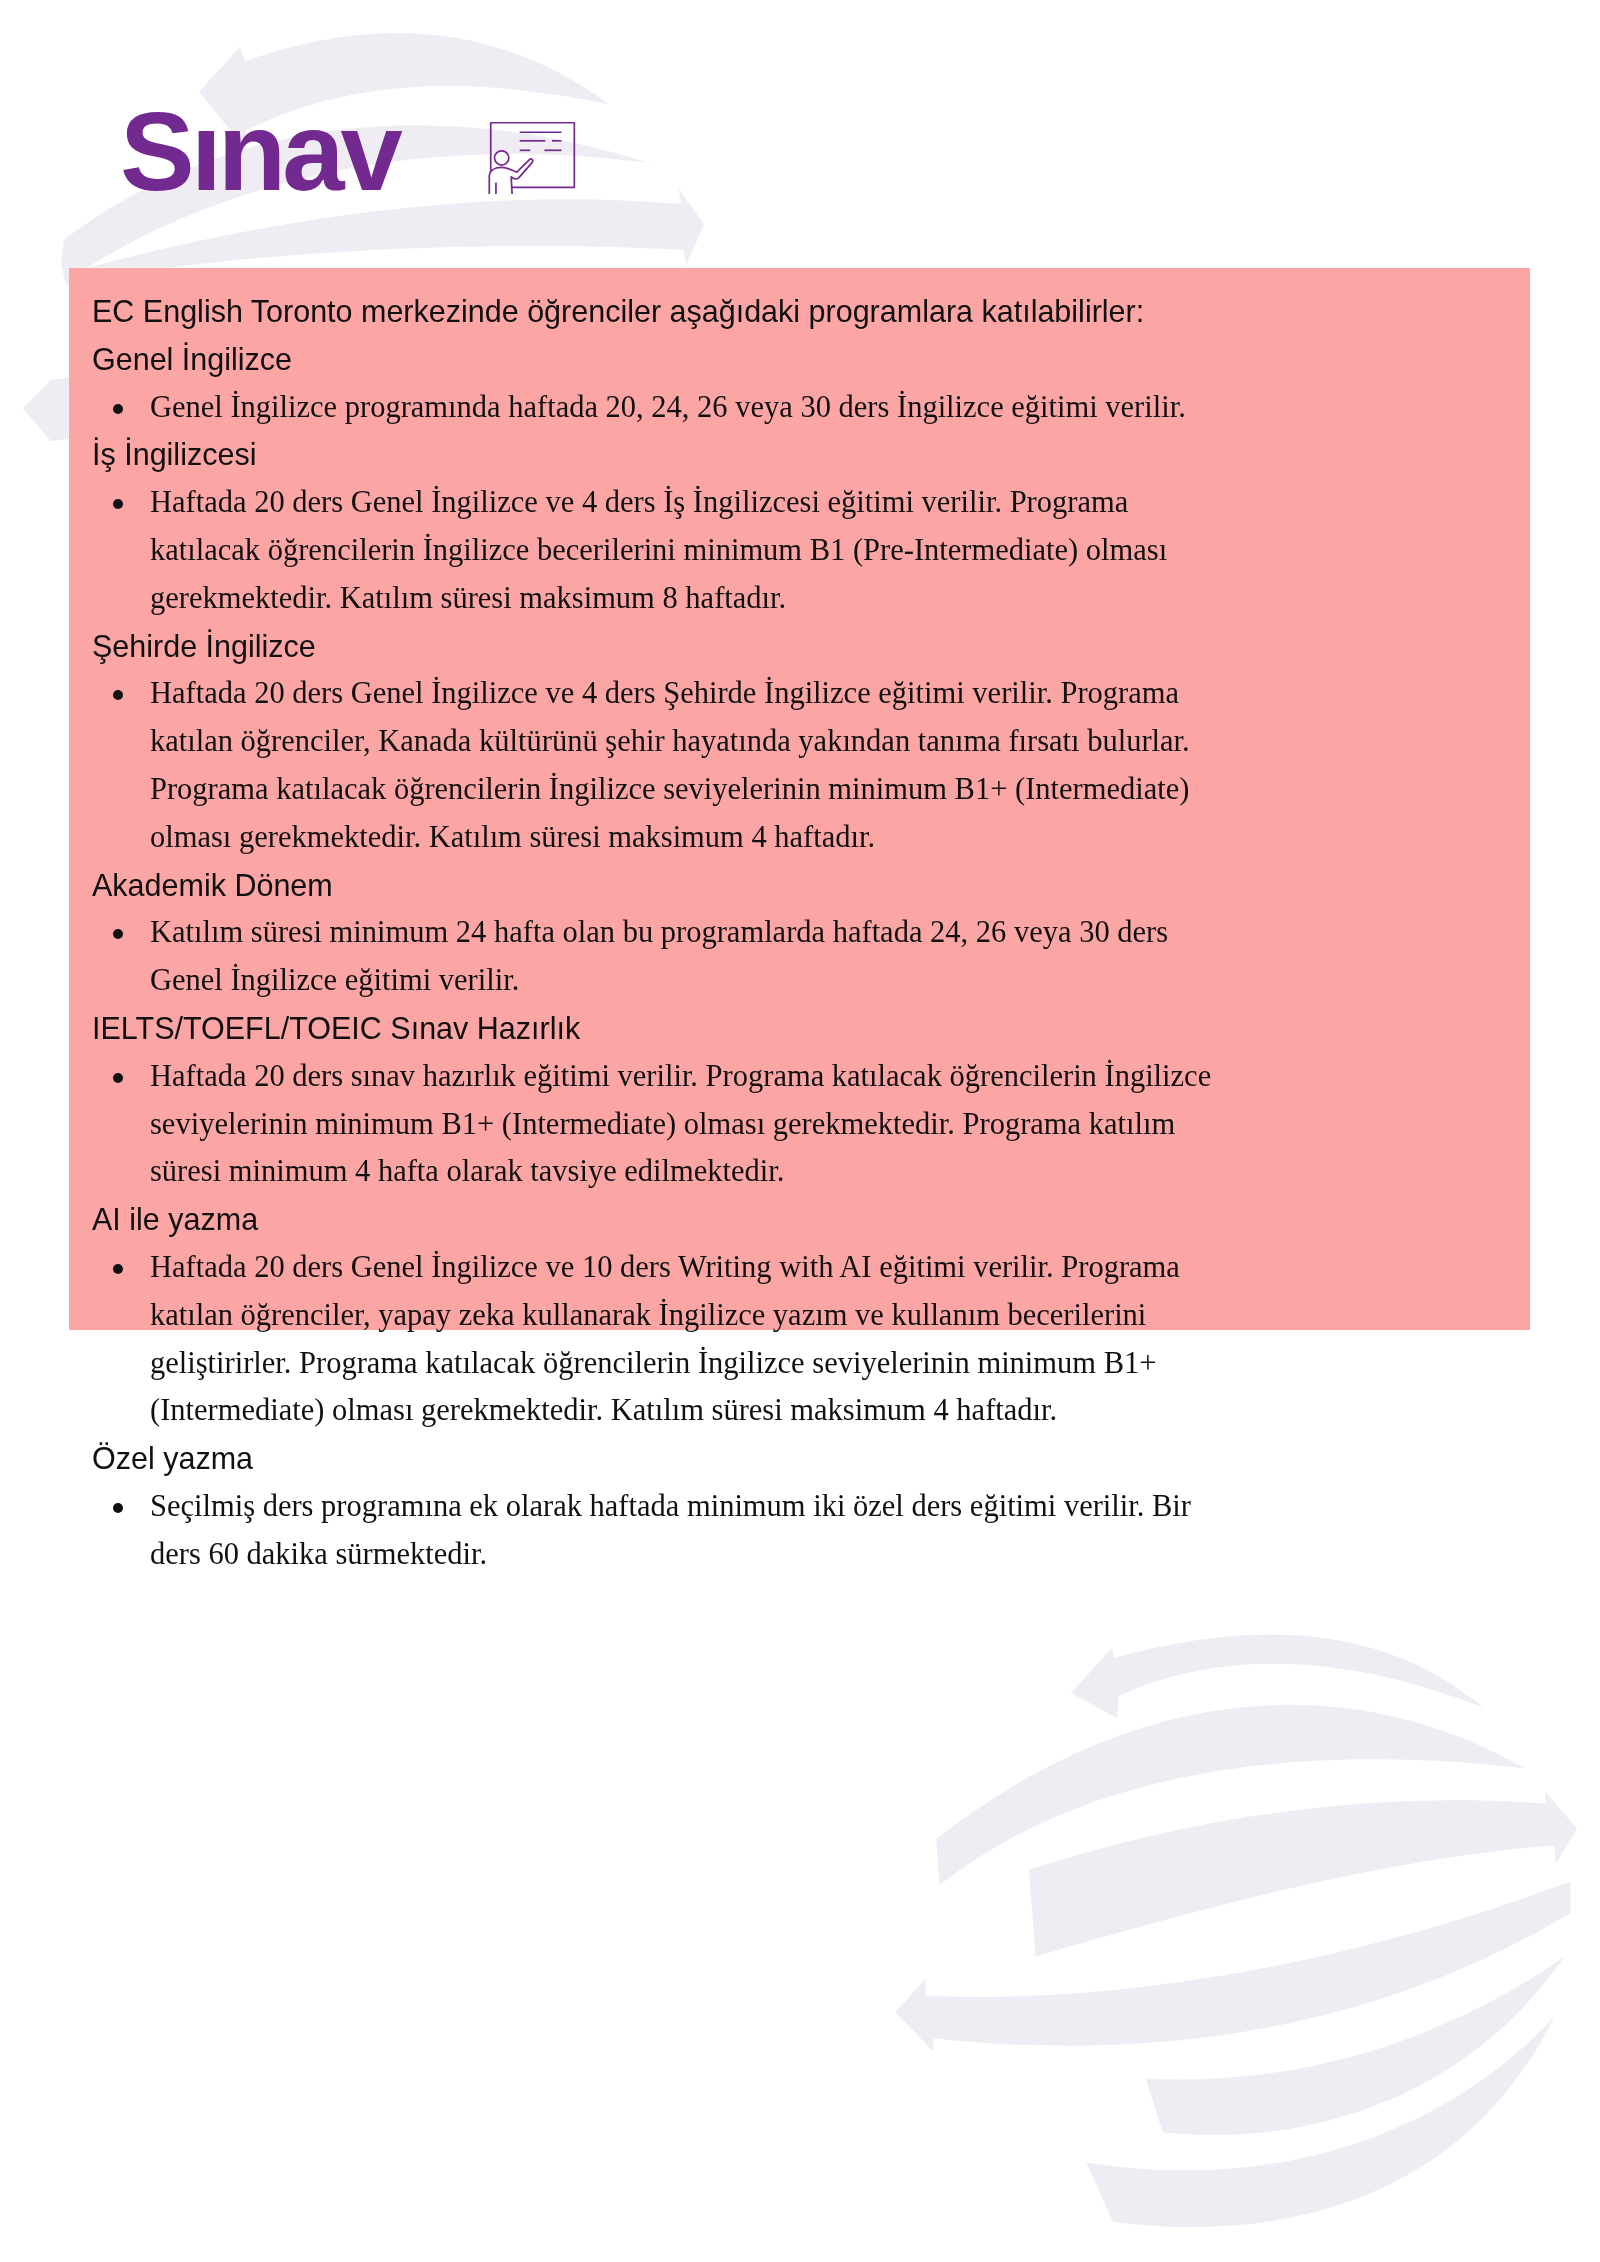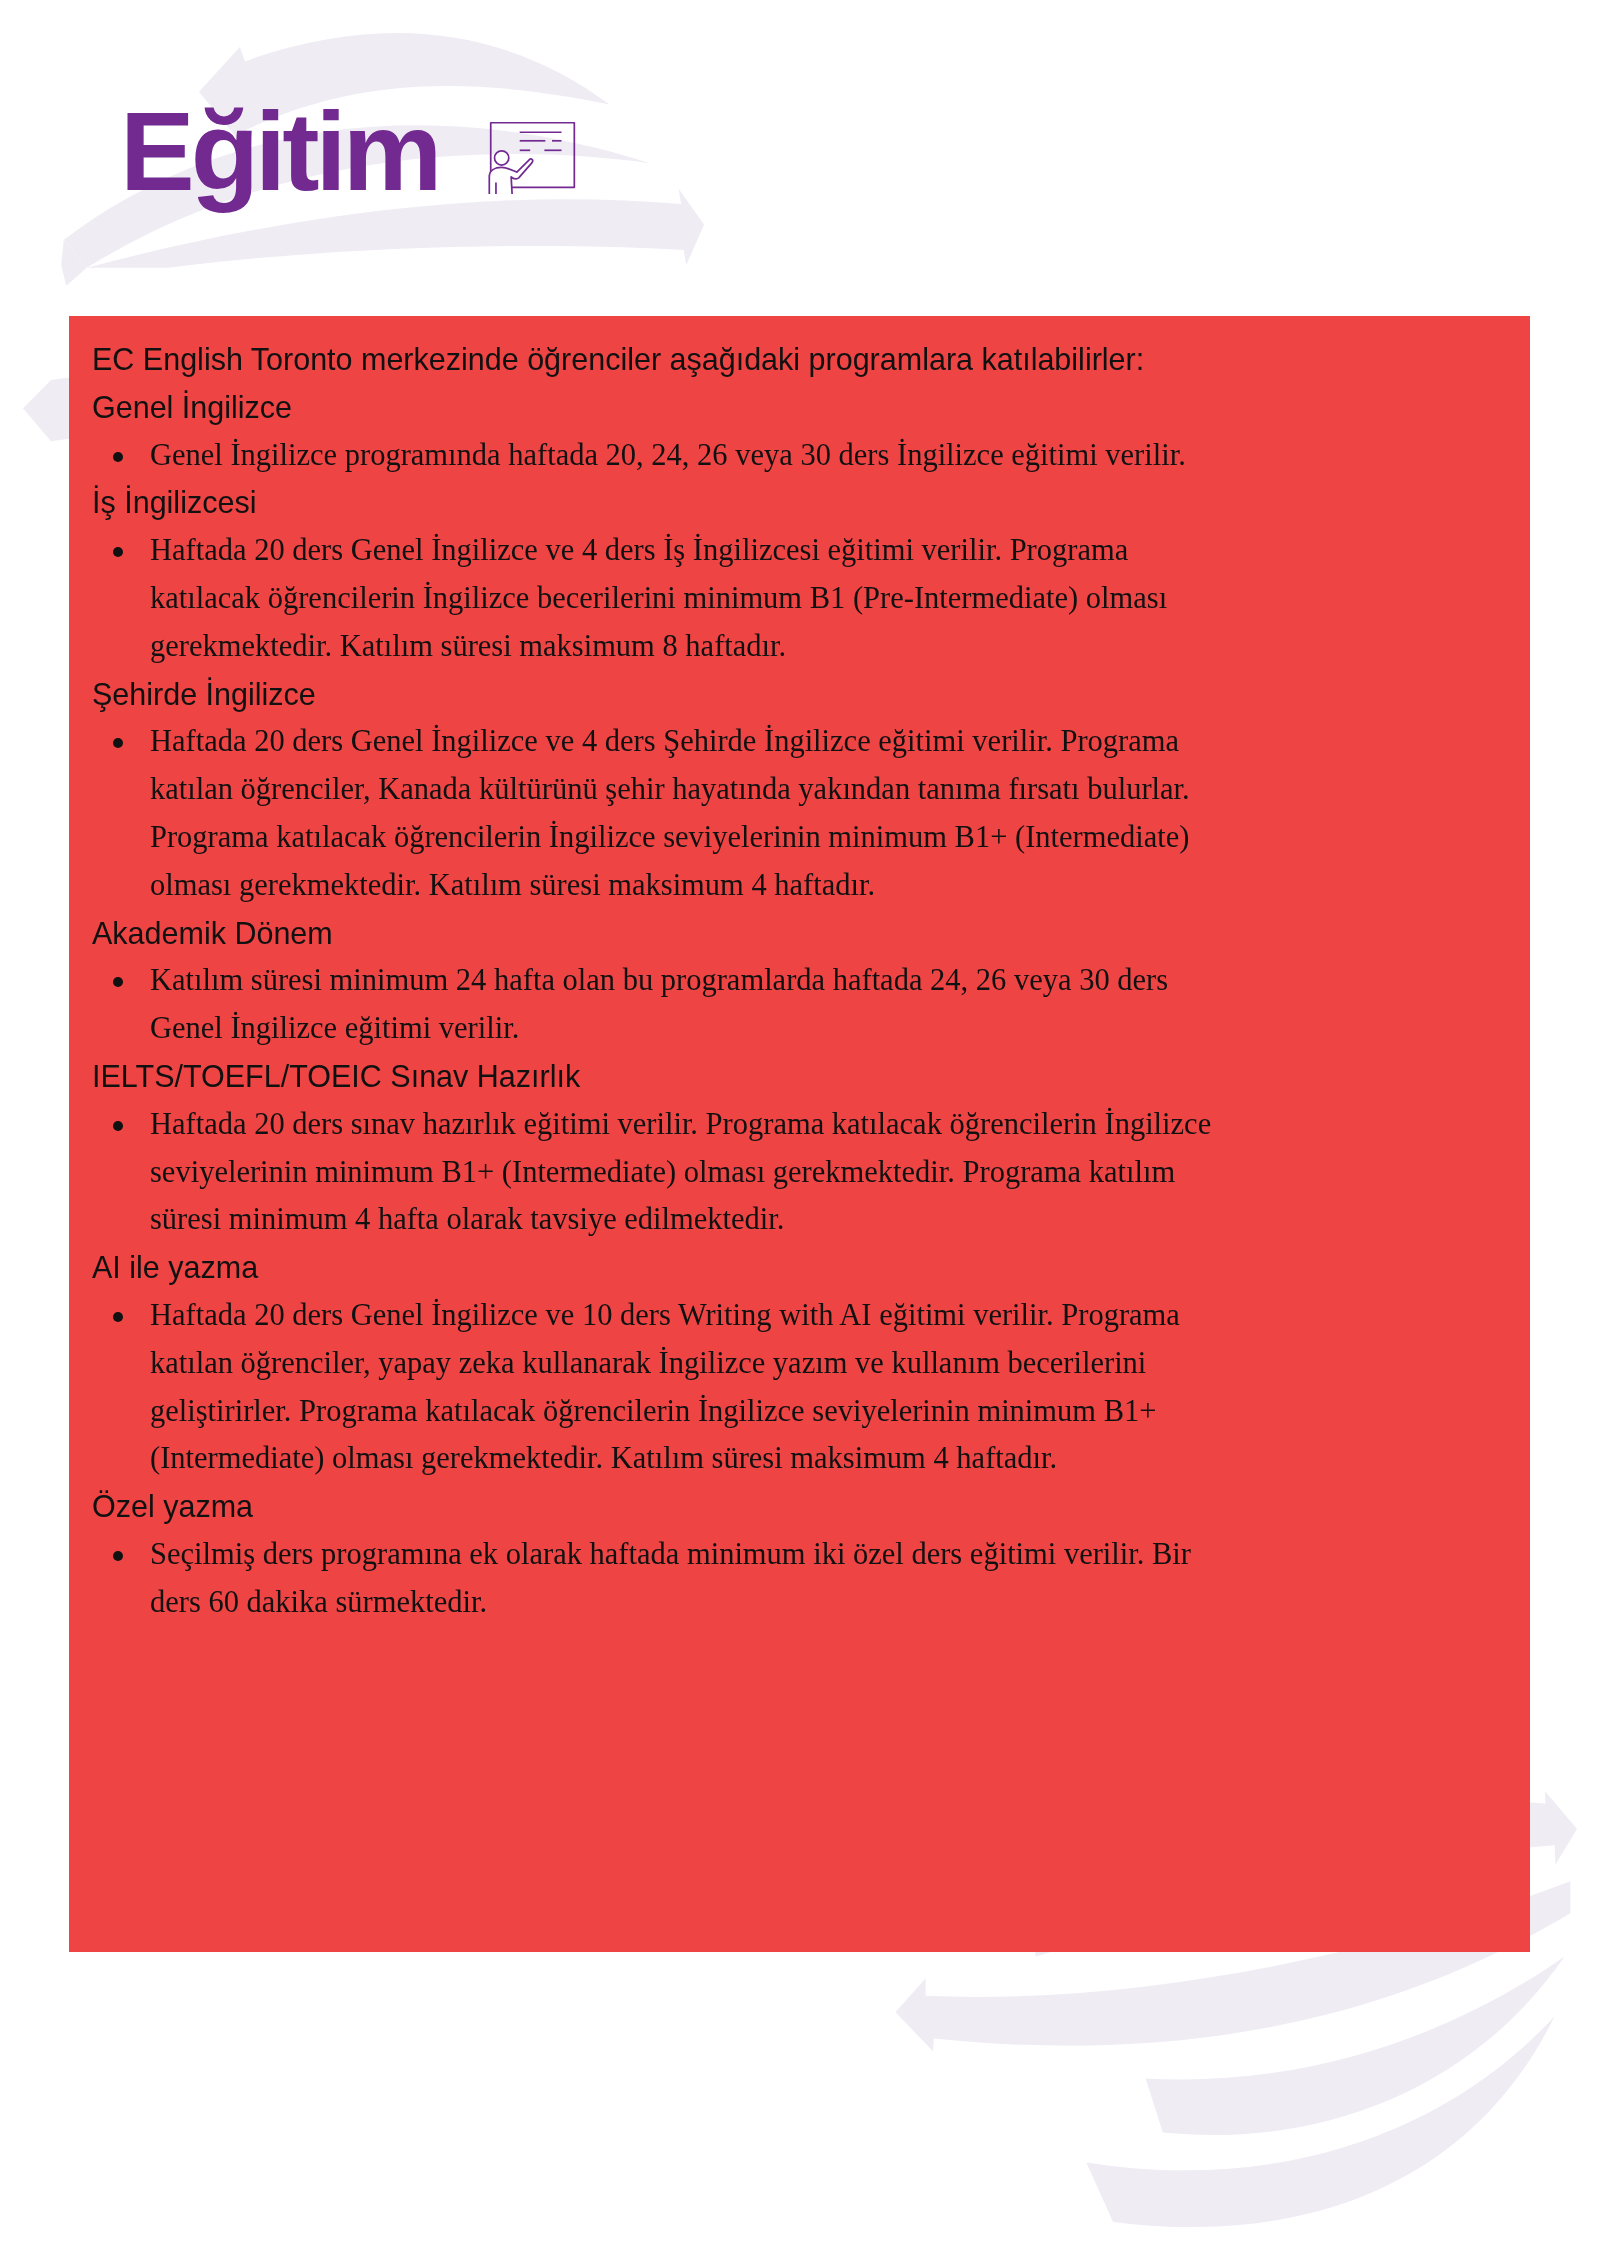--- a/index.html
+++ b/index.html
@@ -8,22 +8,22 @@
   .deco { position: absolute; pointer-events: none; }
   .deco path { fill: #f0ecf4; }
   #deco-top { left: 0; top: 0; width: 800px; height: 800px; }
   #deco-bottom { left: 850px; top: 1620px; width: 750px; height: 642px; }
 
   .title-wrap { position: absolute; left: 120px; top: 92px; height: 120px; display: flex; align-items: flex-start; }
   .page-title { font-family: "Liberation Sans", sans-serif; font-weight: 700; font-size: 112px;
                 line-height: 120px; letter-spacing: -4px; margin: 0; }
   .title-icon { position: absolute; left: 366px; top: 26px; width: 94px; height: 76px; }
 
-  .content-box { position: absolute; left: 69px; top: 268px; width: 1461px; height: 1636px;
-                 background: #ef4444; margin-top: 48px; }
+  .content-box { position: absolute; left: 69px; top: 268px; width: 1461px; height: 1062px;
+                 background: #fca5a5; }
   .content { position: absolute; left: 23px; top: 20px; right: 10px; }
   .line { font-size: 30.5px; line-height: 47.8px; height: 47.8px; white-space: nowrap; }
   .heading { padding-left: 0; }
   .bullet-block { position: relative; padding-left: 58px; font-family: Liberation Serif, serif; }
   .bullet-dot { position: absolute; left: 21px; top: 20px; width: 10px; height: 10px; border-radius: 50%; }
   .bold { font-weight: 400; }
 </style>
 </head>
 <body>
 
@@ -38,21 +38,21 @@
 <svg id="deco-bottom" class="deco" viewBox="0 0 1568 1568" preserveAspectRatio="none">
   <path d="M1325,215 C1150,40 900,-20 552,92 L548,68 L462,178 L558,240 L562,185 C820,50 1100,110 1325,215 Z"></path>
   <path d="M180,535 C600,150 1050,120 1410,362 C950,300 500,360 187,648 Z"></path>
   <path d="M374,610 C750,470 1100,420 1454,448 L1453,418 L1520,510 L1475,598 L1473,550 C1150,580 800,680 388,822 Z"></path>
   <path d="M158,918 C600,940 1100,820 1506,638 L1506,716 C1100,1000 650,1080 175,1022 L174,1054 L95,958 L158,875 Z"></path>
   <path d="M618,1120 C950,1140 1250,1020 1494,822 C1300,1150 980,1290 654,1252 Z"></path>
   <path d="M494,1325 C900,1400 1250,1250 1473,968 C1300,1380 950,1530 550,1470 Z"></path>
 </svg>
 
 <div class="title-wrap">
-  <h1 class="page-title" style="color:#722a91">Eğitim</h1>
+  <h1 class="page-title" style="color:#722a91">Sınav</h1>
   <svg class="title-icon" viewBox="0 0 98 80">
     <g fill="none" stroke="#722a91" stroke-width="1.8" stroke-linecap="butt" stroke-linejoin="round">
       <rect x="4.5" y="5" width="88" height="68"></rect>
       <line x1="35" y1="15" x2="79" y2="15"></line>
       <line x1="35" y1="24" x2="62" y2="24"></line>
       <line x1="69" y1="24" x2="79" y2="24"></line>
       <line x1="35" y1="34" x2="46" y2="34"></line>
       <line x1="61" y1="34" x2="79" y2="34"></line>
       <circle cx="16" cy="42" r="7.5" fill="#ffffff"></circle>
       <path d="M3,80 L3,62 C3,55 9,52 16,52 C22,52 27,55 32,57 L45,44 C47,42 50,44 48,47 L34,63 C31,65 28,64 26,62 L27,80" fill="#ffffff"></path>

